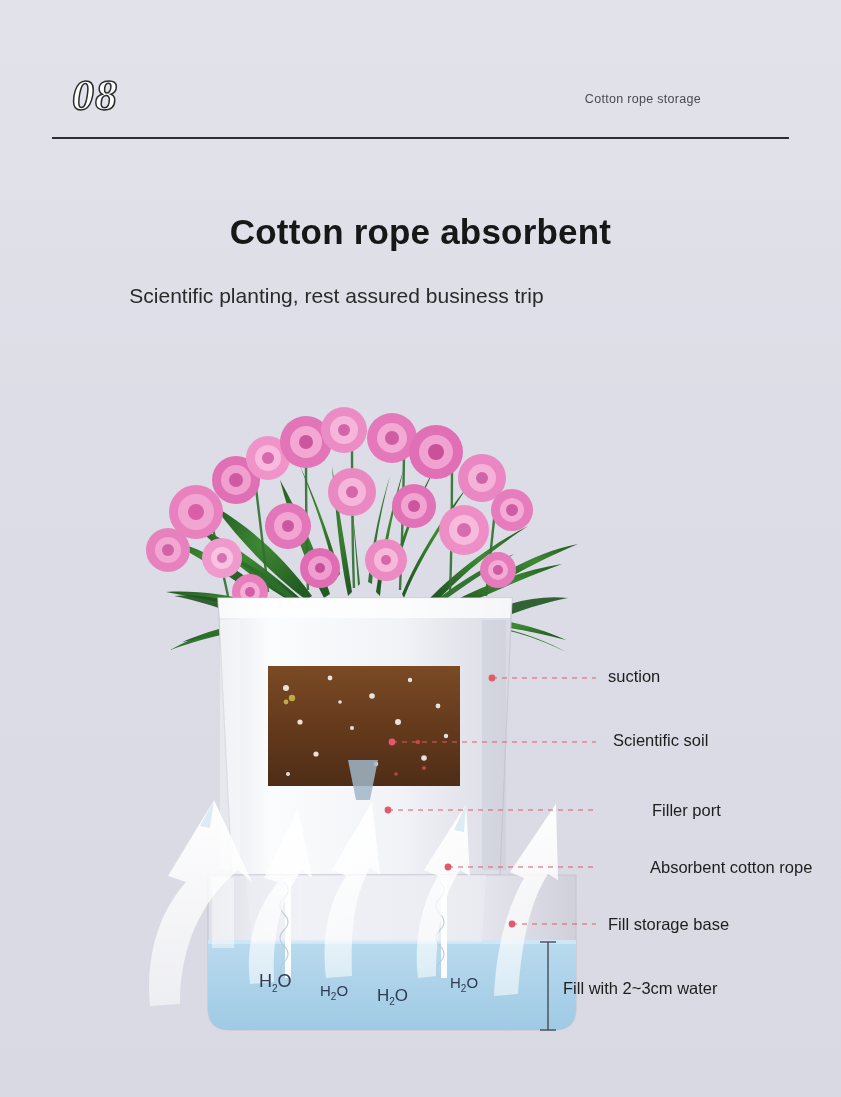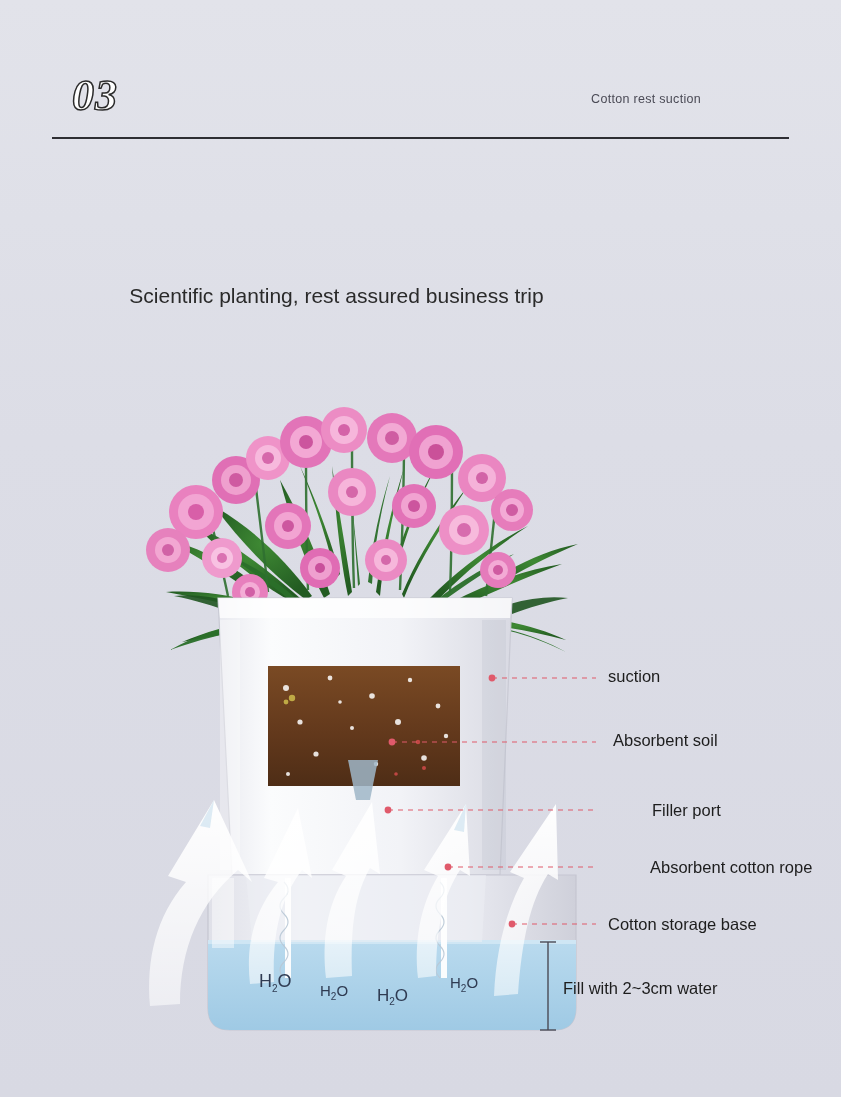--- a/index.html
+++ b/index.html
@@ -117,25 +117,26 @@
   .h2o-2 { left: 320px; top: 982px; font-size: 15px; }
   .h2o-3 { left: 377px; top: 986px; font-size: 17px; }
   .h2o-4 { left: 450px; top: 974px; font-size: 15px; }
 </style>
 </head>
 <body>
 
 <div class="page">
 
   <div class="header">
-    <div class="section-number">03</div>
-    <div class="header-caption">Cotton rest suction</div>
+    <div class="section-number">08</div>
+    <div class="header-caption">Cotton rope storage</div>
     <div class="header-rule"></div>
   </div>
 
+  <div class="title">Cotton rope absorbent</div>
   <div class="subtitle">Scientific planting, rest assured business trip</div>
 
   <div class="illustration">
     <svg width="841" height="730" viewBox="0 0 841 730" xmlns="http://www.w3.org/2000/svg">
       <defs>
         <linearGradient id="potGrad" x1="0" y1="0" x2="1" y2="0">
           <stop offset="0%" stop-color="#e9eaf0"></stop>
           <stop offset="18%" stop-color="#fbfcfd"></stop>
           <stop offset="62%" stop-color="#f2f3f7"></stop>
           <stop offset="100%" stop-color="#d9dae3"></stop>
@@ -408,24 +409,24 @@
 
       <g stroke="#4a4a55" stroke-width="1.4" fill="none">
         <line x1="548" y1="612" x2="548" y2="700"></line>
         <line x1="540" y1="612" x2="556" y2="612"></line>
         <line x1="540" y1="700" x2="556" y2="700"></line>
       </g>
     </svg>
   </div>
 
   <div class="callout c-planter">suction</div>
-  <div class="callout c-soil">Absorbent soil</div>
+  <div class="callout c-soil">Scientific soil</div>
   <div class="callout c-filler">Filler port</div>
   <div class="callout c-rope">Absorbent cotton rope</div>
-  <div class="callout c-base">Cotton storage base</div>
+  <div class="callout c-base">Fill storage base</div>
   <div class="callout c-fill">Fill with 2~3cm water</div>
 
   <div class="h2o h2o-1">H<sub>2</sub>O</div>
   <div class="h2o h2o-2">H<sub>2</sub>O</div>
   <div class="h2o h2o-3">H<sub>2</sub>O</div>
   <div class="h2o h2o-4">H<sub>2</sub>O</div>
 
 </div>
 
 </body></html>

